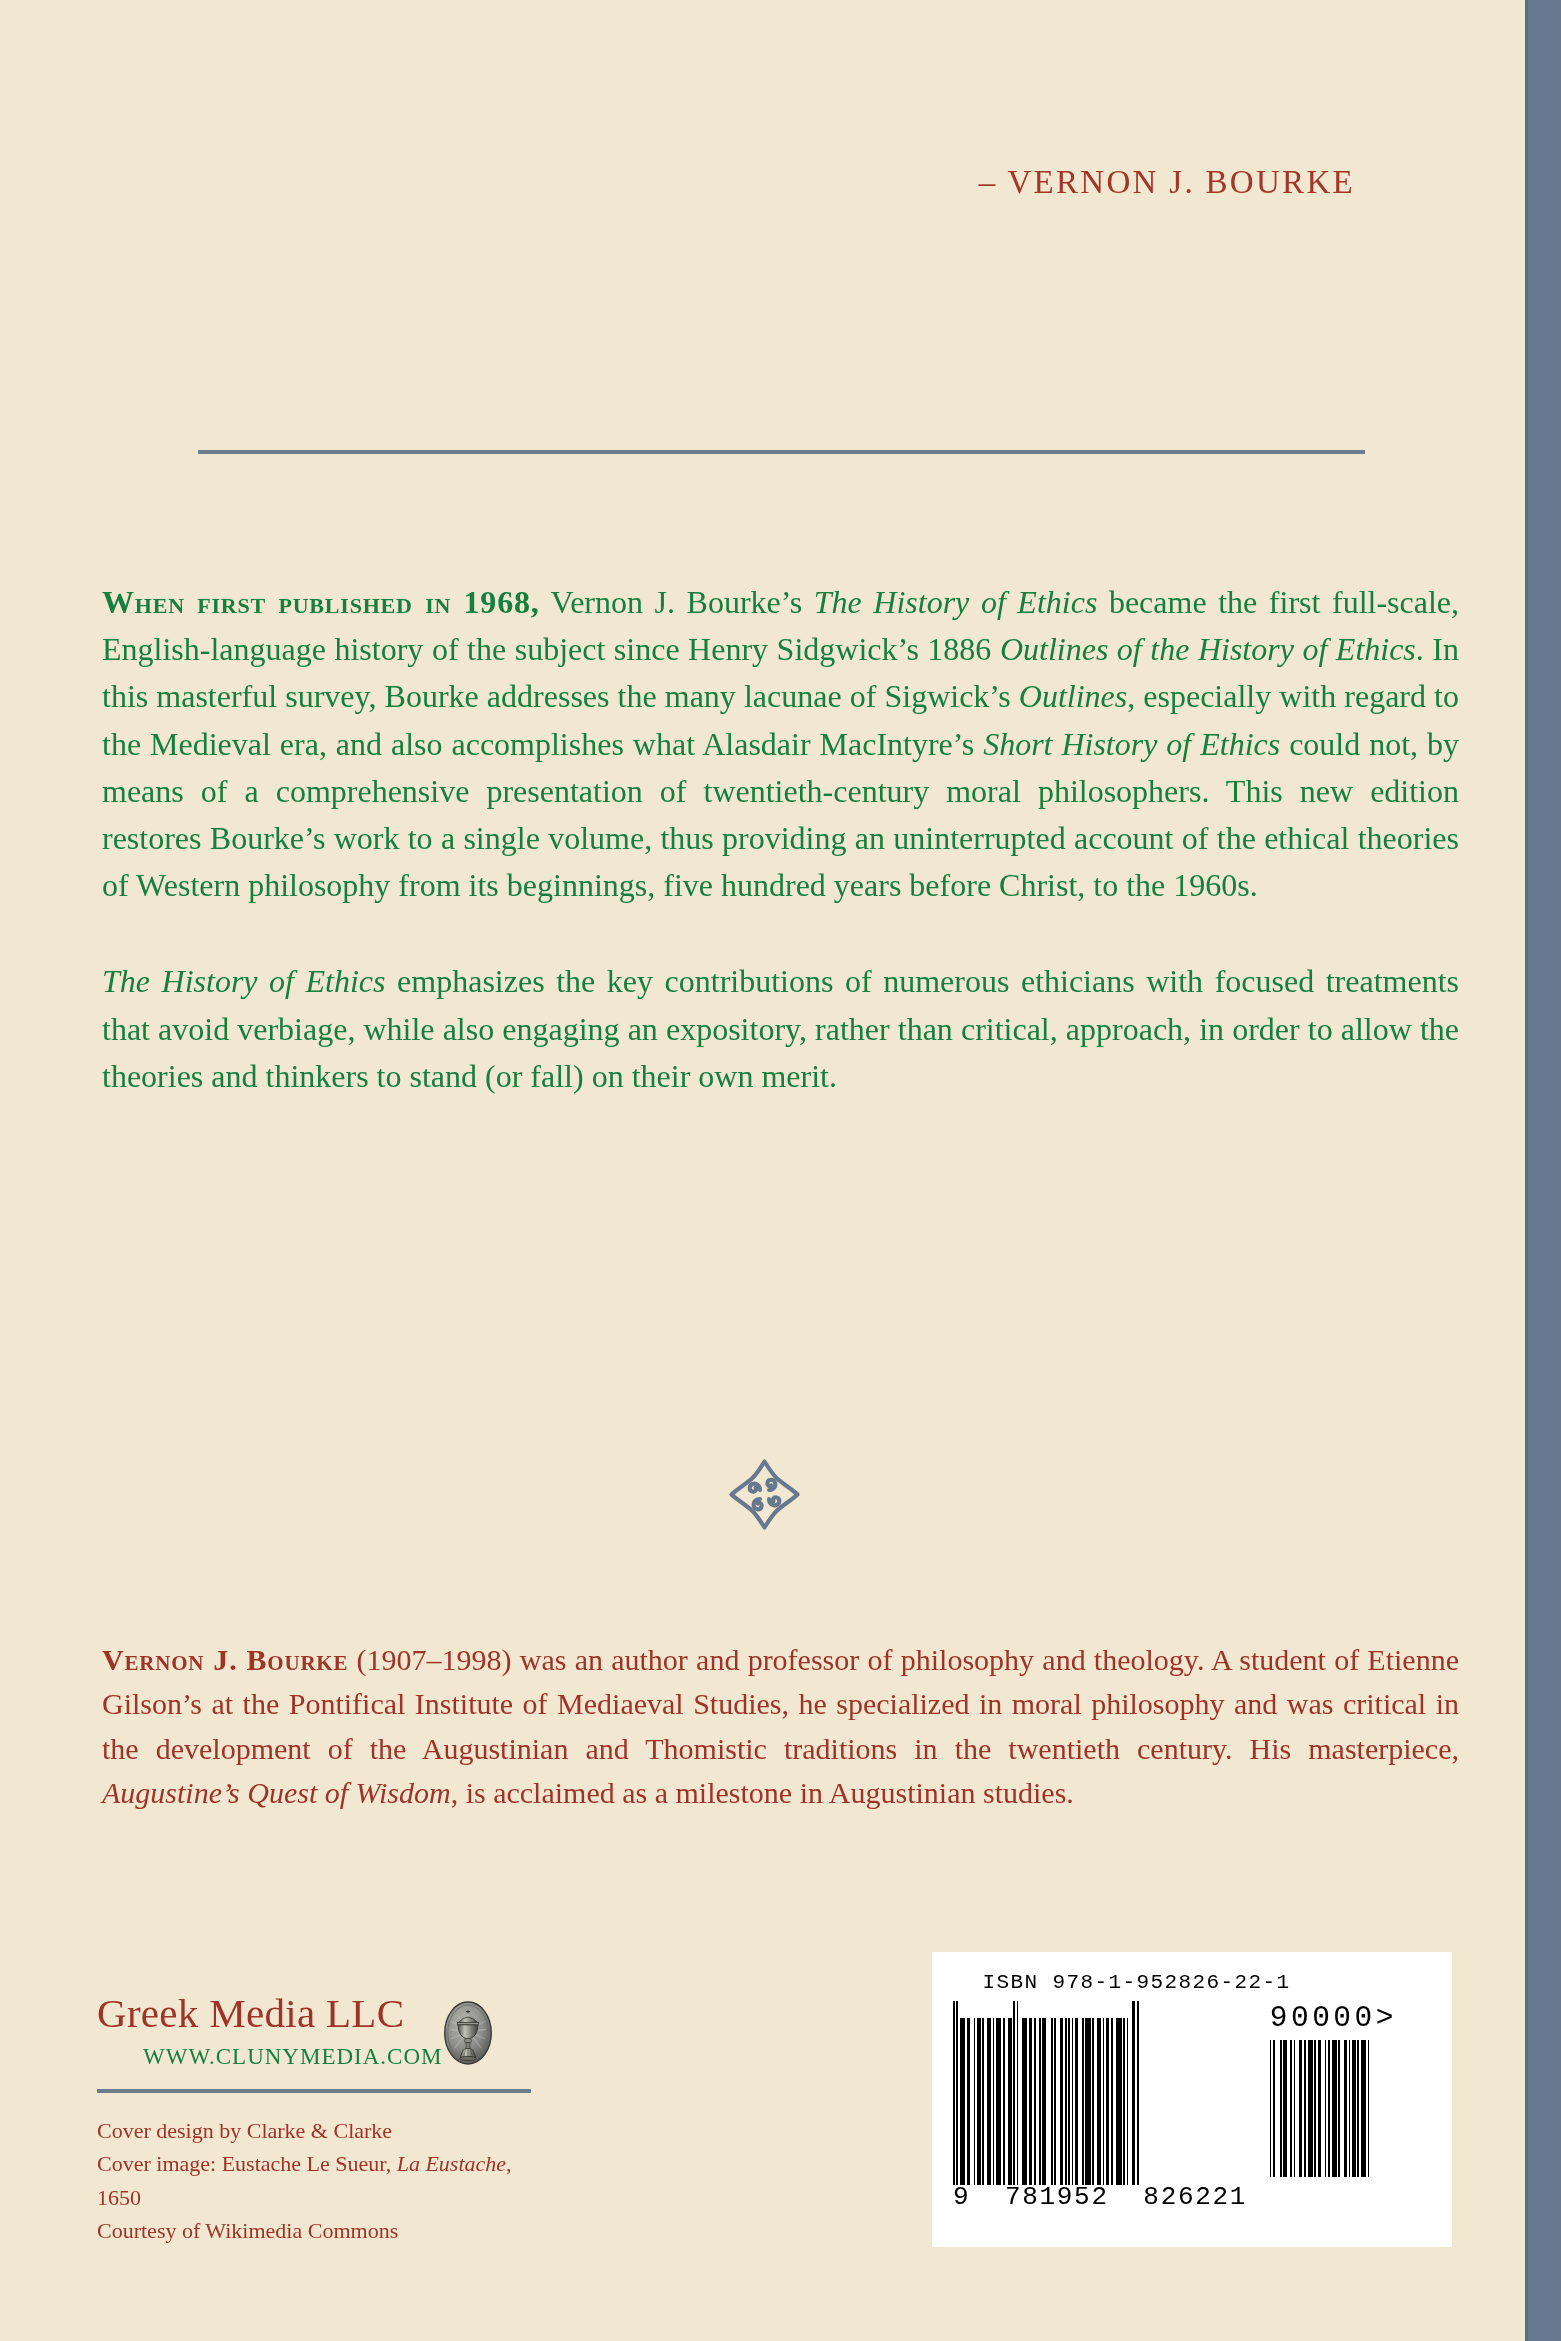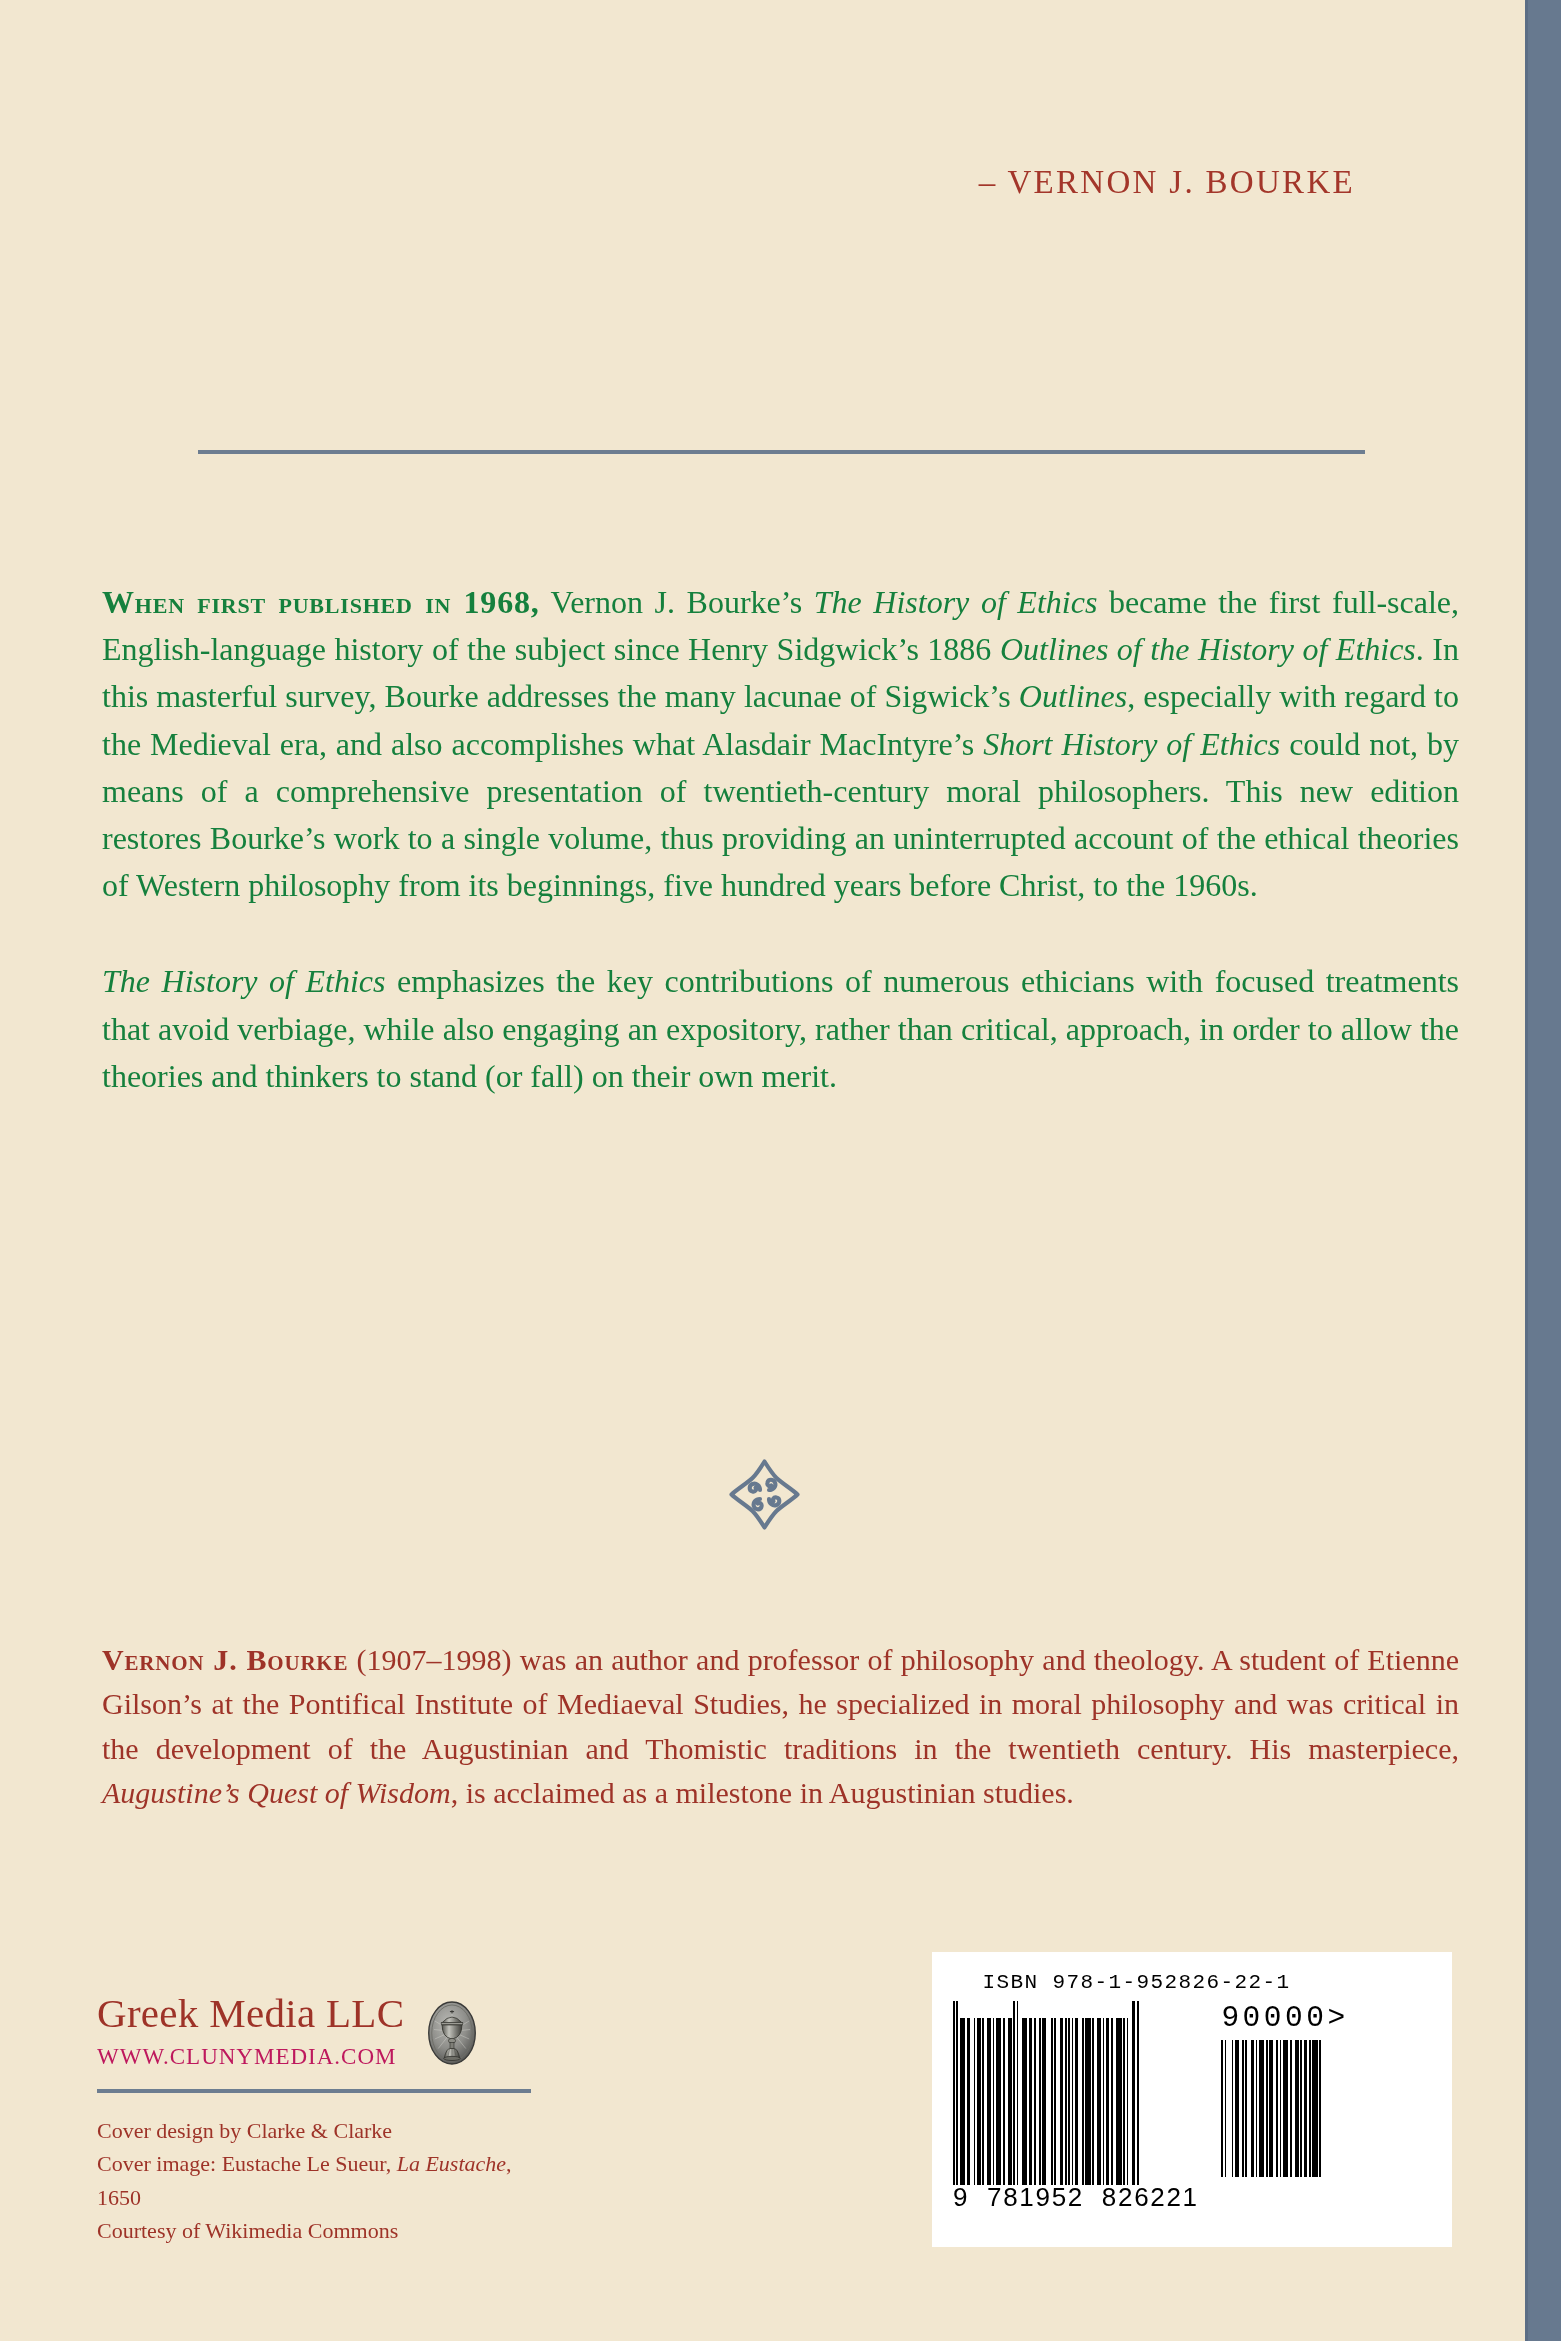--- a/index.html
+++ b/index.html
@@ -133,23 +133,24 @@
   .pub-name {
     font-size: 41px;
     line-height: 1.05;
     color: #9e3328;
     letter-spacing: 0.3px;
   }
   .pub-url {
     margin-top: 8.7px;
     font-size: 23px;
     letter-spacing: 1px;
-    color: #be185d;
+    color: #15803d;
     text-transform: uppercase;
     font-variant: small-caps;
+    margin-left: 46px;
   }
   .pub-logo {
     flex: 0 0 auto;
     margin-bottom: 3.5px;
     margin-right: 54px;
     line-height: 0;
   }
   .rule-bottom {
     margin-top: 19px;
     width: 434px;
@@ -187,21 +188,21 @@
     margin-top: 7px;
   }
   .bc-main { position: relative; }
   .bc-bars {
     display: flex;
     align-items: flex-end;
     height: 184px;
   }
   .bc-bars span { display: block; background: #000; }
   .bc-digits {
-    font-family: Liberation Sans, sans-serif;
+    font-family: Liberation Mono, monospace;
     font-size: 26px;
     letter-spacing: 1.7px;
     color: #000;
     margin-top: -3.5px;
     white-space: pre;
   }
   .bc-addon { margin-left: 22.6px; }
   .addon-digits {
     font-family: "Liberation Mono", "DejaVu Sans Mono", monospace;
     font-size: 29.5px;

